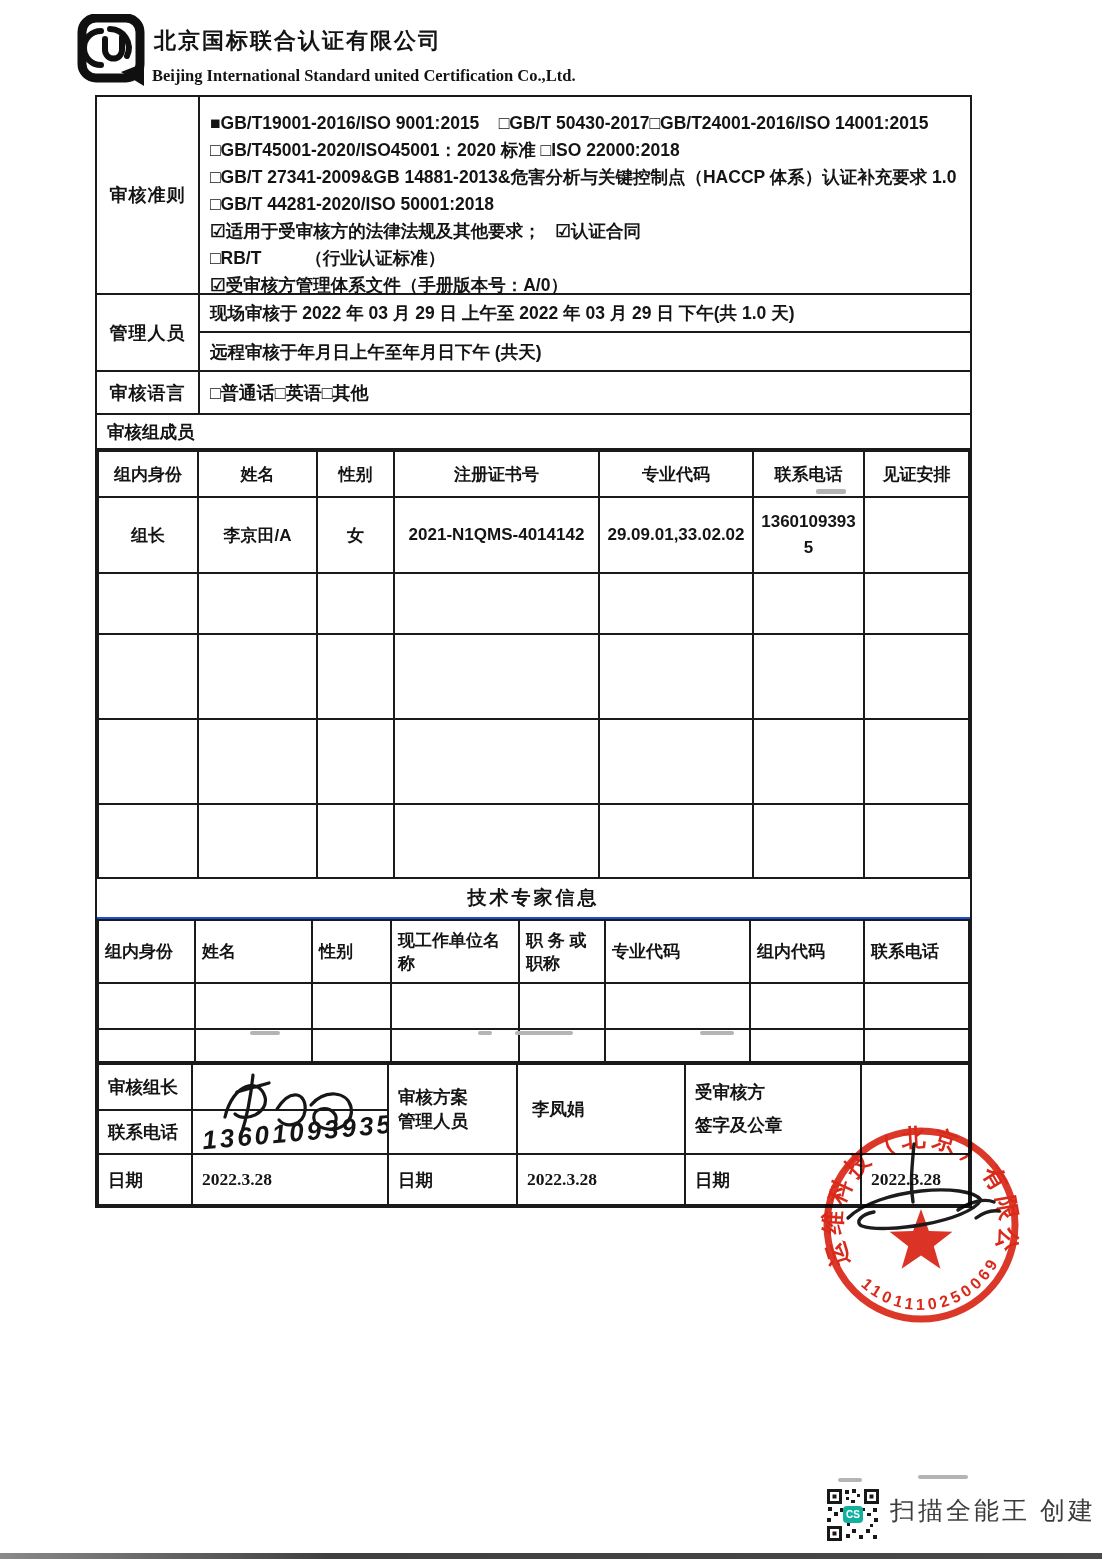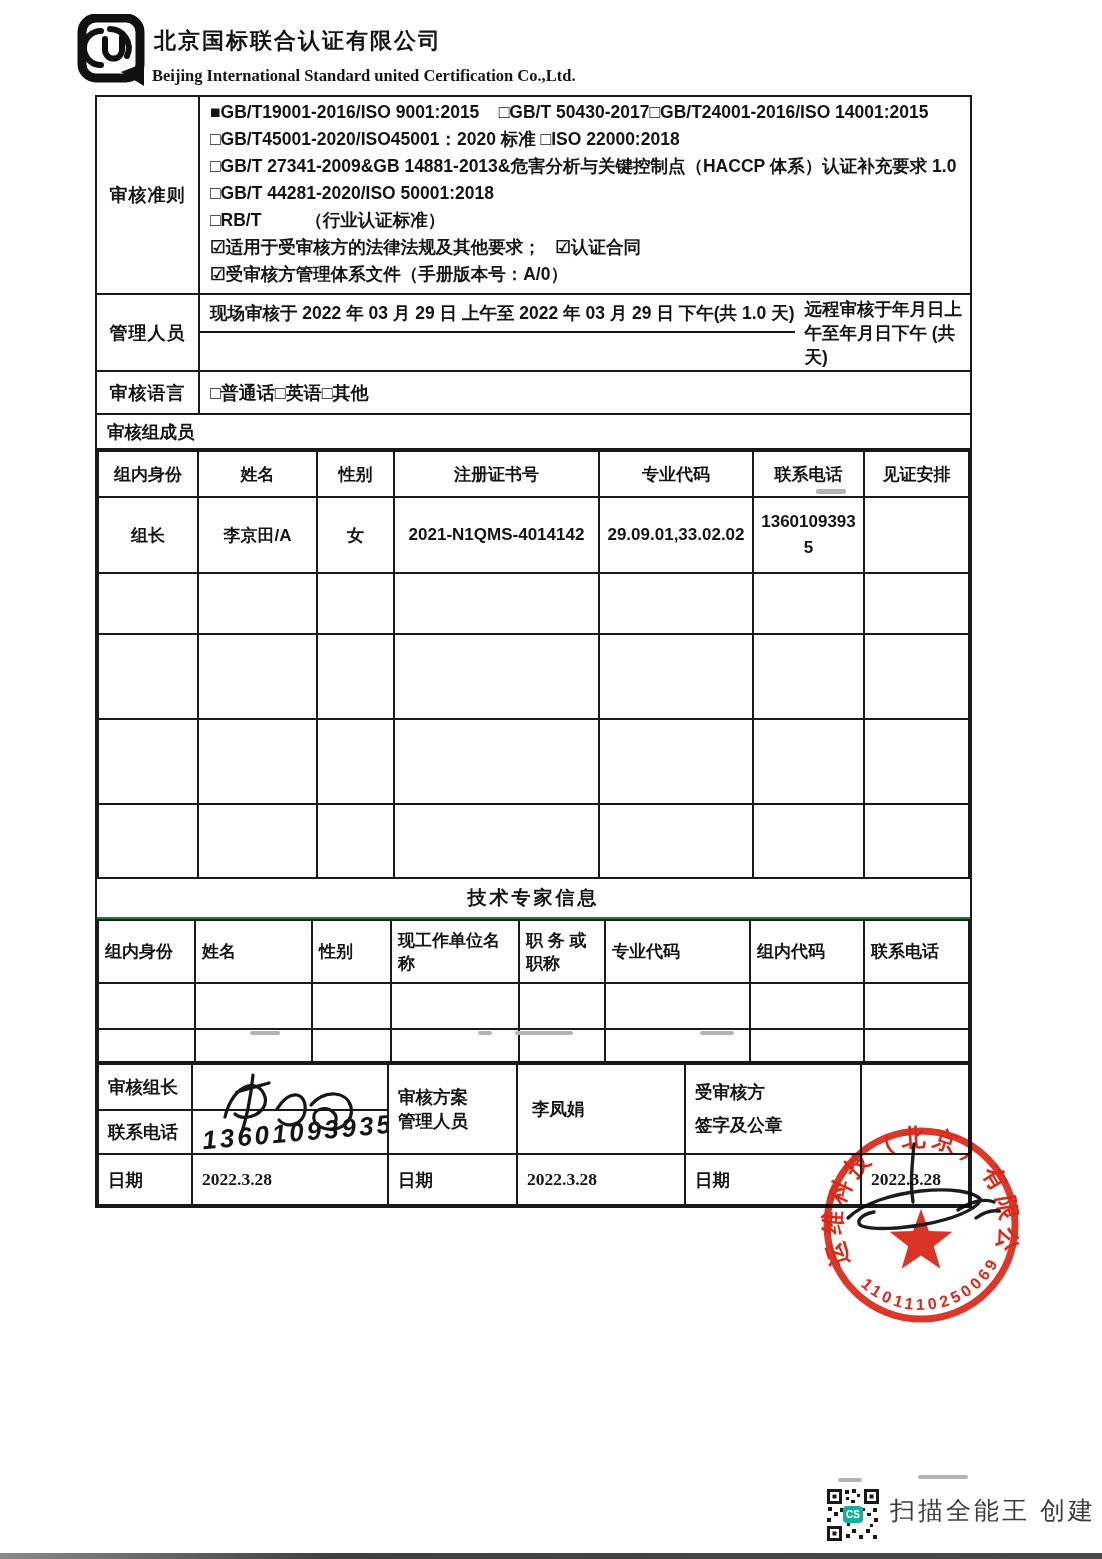--- a/index.html
+++ b/index.html
@@ -13,31 +13,31 @@
   .logo { position:absolute; left:77px; top:14px; }
   .company-cn { position:absolute; left:154px; top:26px; font-size:22px; font-weight:700; letter-spacing:2px; }
   .company-en { position:absolute; left:152px; top:66px; font-size:16.5px; font-weight:700; font-family:"Liberation Serif", serif; }
   .doc-code   { position:absolute; left:788px; top:56px; font-size:15px; font-weight:700; font-family:Liberation Mono, monospace; letter-spacing:.5px;margin-top:42px; }
 
   
   .doc { position:absolute; left:95px; top:95px; width:877px; border:2.5px solid #1a1a1a; background:#fff; }
   .flexrow { display:flex; border-bottom:2px solid #1a1a1a; }
   .label-cell { width:103px; flex:0 0 103px; border-right:2px solid #1a1a1a; display:flex; align-items:center; justify-content:center; font-weight:700; font-size:18px; letter-spacing:1px; text-align:center; }
   .sec-crit { height:198px; }
-  .crit-lines { flex:1; padding:2px 0 0 10px; font-size:17.5px; font-weight:700; }
+  .crit-lines { flex:1; padding:13px 0 0 10px; font-size:17.5px; font-weight:700; }
   .crit-lines > div { height:27px; line-height:27px; white-space:pre; }
   .sec-date { height:77px; }
-  .date-col { flex:1; display:flex; flex-direction:row; }
+  .date-col { flex:1; display:flex; flex-direction:column; }
   .date-sub { display:flex; align-items:center; padding-left:10px; font-weight:700; font-size:17.5px; }
   .date-sub.first { height:38px; border-bottom:2px solid #1a1a1a; }
   .date-sub.second { flex:1; }
   .sec-lang { height:43px; }
   .lang-options { flex:1; display:flex; align-items:center; padding-left:10px; font-weight:700; font-size:18px; }
   .sec-teamlabel { height:35px; border-bottom:2px solid #1a1a1a; display:flex; align-items:center; padding-left:10px; font-weight:700; font-size:17.5px; }
-  .sec-experttitle { height:40px; border-bottom:2px solid #15803d; display:flex; align-items:center; justify-content:center; font-size:19px; font-weight:700; letter-spacing:3px; }
+  .sec-experttitle { height:40px; border-bottom:2px solid #1d4ed8; display:flex; align-items:center; justify-content:center; font-size:19px; font-weight:700; letter-spacing:3px; }
   .sec-commit { height:71px; border-bottom:2px solid #1a1a1a; padding:4px 10px 0 10px; font-size:18px; font-weight:700; line-height:31px; text-align:justify; }
 
   table.grid { width:100%; border-collapse:collapse; table-layout:fixed; }
   table.grid td { border:2px solid #1a1a1a; font-size:17px; font-weight:700; vertical-align:middle; overflow:hidden; }
   table.team td { text-align:center; }
   table.team td.wrapnum { word-break:break-all; line-height:1.55; padding:0 6px; }
   table.expert td { text-align:left; padding:3px 6px; }
   .preline { white-space:pre-line; }
   table.signoff td { padding-left:9px; font-size:17.5px; }
   td.sig-cell { position:relative; overflow:visible !important; }
@@ -76,22 +76,22 @@
 
   <div class="doc">
 
     <div class="flexrow sec-crit">
       <div class="label-cell">审核准则</div>
       <div class="crit-lines">
         <div>■GB/T19001-2016/ISO 9001:2015    □GB/T 50430-2017□GB/T24001-2016/ISO 14001:2015</div>
         <div>□GB/T45001-2020/ISO45001：2020 标准 □ISO 22000:2018</div>
         <div>□GB/T 27341-2009&amp;GB 14881-2013&amp;危害分析与关键控制点（HACCP 体系）认证补充要求 1.0</div>
         <div>□GB/T 44281-2020/ISO 50001:2018</div>
+        <div>☑适用于受审核方的法律法规及其他要求；   ☑认证合同</div>
         <div>□RB/T         （行业认证标准）</div>
-        <div>☑适用于受审核方的法律法规及其他要求；   ☑认证合同</div>
         <div>☑受审核方管理体系文件（手册版本号：A/0）</div>
       </div>
     </div>
 
     <div class="flexrow sec-date">
       <div class="label-cell">管理人员</div>
       <div class="date-col">
         <div class="date-sub first">现场审核于 2022 年 03 月 29 日 上午至 2022 年 03 月 29 日 下午(共 1.0 天)</div>
         <div class="date-sub second">远程审核于年月日上午至年月日下午 (共天)</div>
       </div>

